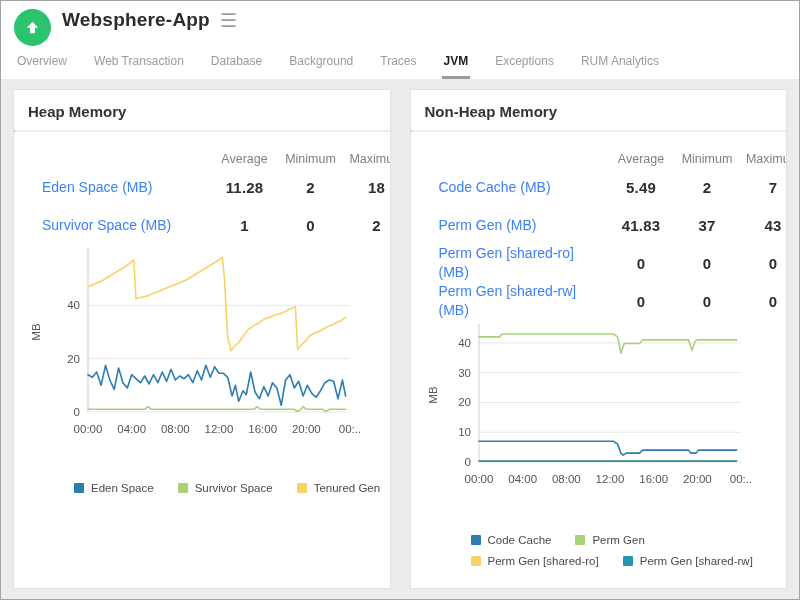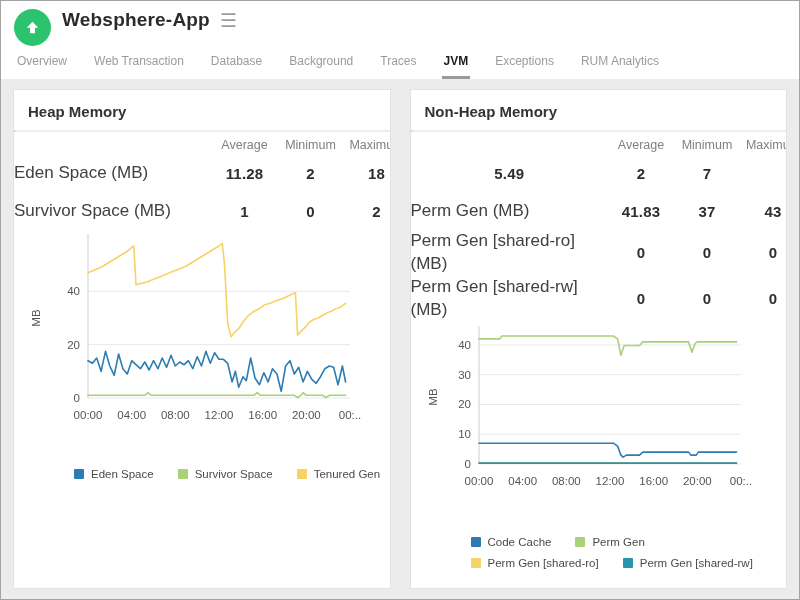--- a/index.html
+++ b/index.html
@@ -20,25 +20,25 @@
   
   .tabbar { display: flex; align-items: flex-end; gap: 23px; padding: 6px 14px 0 14px; background: #fff; height: 28px; }
   .tab { font-size: 12px; color: #9b9b9b; padding: 0 2px 8px 2px; cursor: pointer; white-space: nowrap; border-bottom: 3px solid transparent; }
   .tab.active { color: #1d1d1d; font-weight: 700; border-bottom-color: #9b9b9b; }
   
   .content { background: #ececed; height: 520px; padding: 10px 12px 10px 12px; display: flex; gap: 19px; }
   .card { width: 378px; height: 500px; background: #fff; border: 1px solid #e2e2e2; overflow: hidden; }
   .card-title { font-size: 15px; font-weight: 700; color: #333; padding: 13px 14px 10px 14px; }
   .card-divider { border-top: 1px solid #ededed; margin: 0; }
   
-  .metrics { width: calc(100% + 20px); margin-top: 0; }
+  .metrics { width: calc(100% + 20px); margin-top: 14px; }
   .mrow { display: grid; grid-template-columns: 1fr 66px 66px 66px; align-items: center; }
   .mrow.head { padding: 6px 0 2px 0; }
   .mhead { font-size: 12.5px; color: #808080; text-align: center; }
-  .mlabel { font-size: 17px; color: #404040; line-height: 1.35; max-width: 170px; }
+  .mlabel { font-size: 14px; color: #3b82f6; padding-left: 28px; line-height: 1.35; max-width: 170px; }
   .mval { font-size: 15px; font-weight: 700; color: #2e2e2e; text-align: center; letter-spacing:.2px; }
   .mrow.body { min-height: 38px; }
   
   .chart-wrap { margin-left: 12px; }
   .legend { margin: 32px 0 0 50px; }
   .legend-row { display: flex; gap: 24px; margin-bottom: 9px; align-items: center; padding-left: 10px; }
   .legend-item { display: flex; align-items: center; gap: 7px; font-size: 11.5px; color: #4a4a4a; cursor: pointer; }
   .legend-sq { width: 10px; height: 10px; border-radius: 1px; display: inline-block; }
   svg text { font-family: "Liberation Sans", sans-serif; }
 </style>
@@ -137,20 +137,21 @@
       <div class="card-title">Non-Heap Memory</div>
       <hr class="card-divider">
       <div class="metrics" id="table1">
           <div class="mrow head">
             <span></span>
             <span class="mhead">Average</span>
             <span class="mhead">Minimum</span>
             <span class="mhead">Maximum</span>
           </div>
           <div class="mrow body">
+            <span class="mlabel">Code Cache (MB)</span>
             <span class="mval">5.49</span>
             <span class="mval">2</span>
             <span class="mval">7</span>
           </div>
           <div class="mrow body">
             <span class="mlabel">Perm Gen (MB)</span>
             <span class="mval">41.83</span>
             <span class="mval">37</span>
             <span class="mval">43</span>
           </div>

